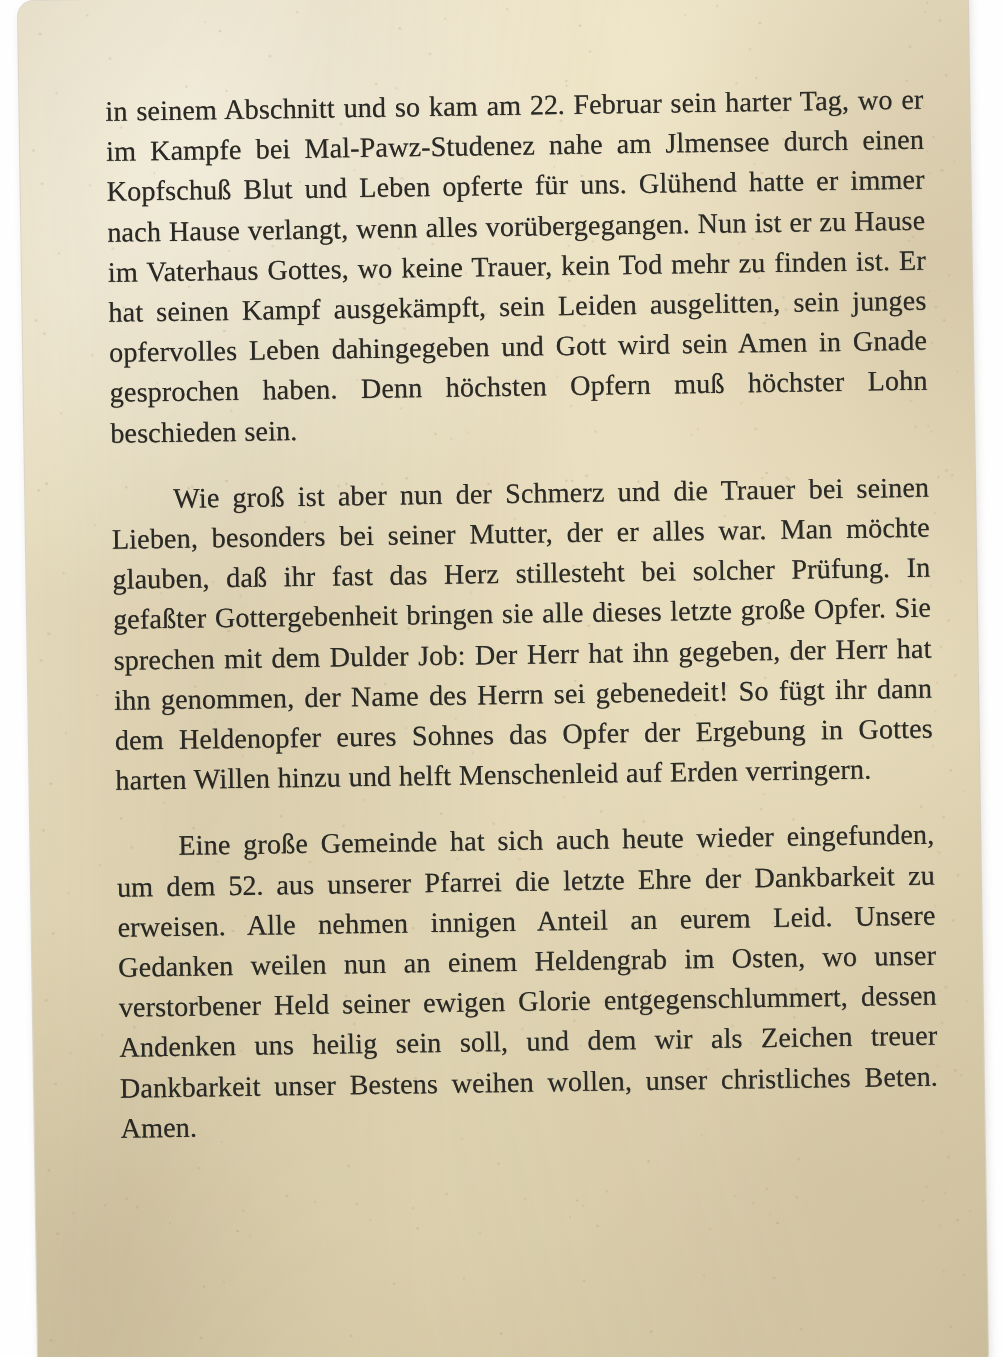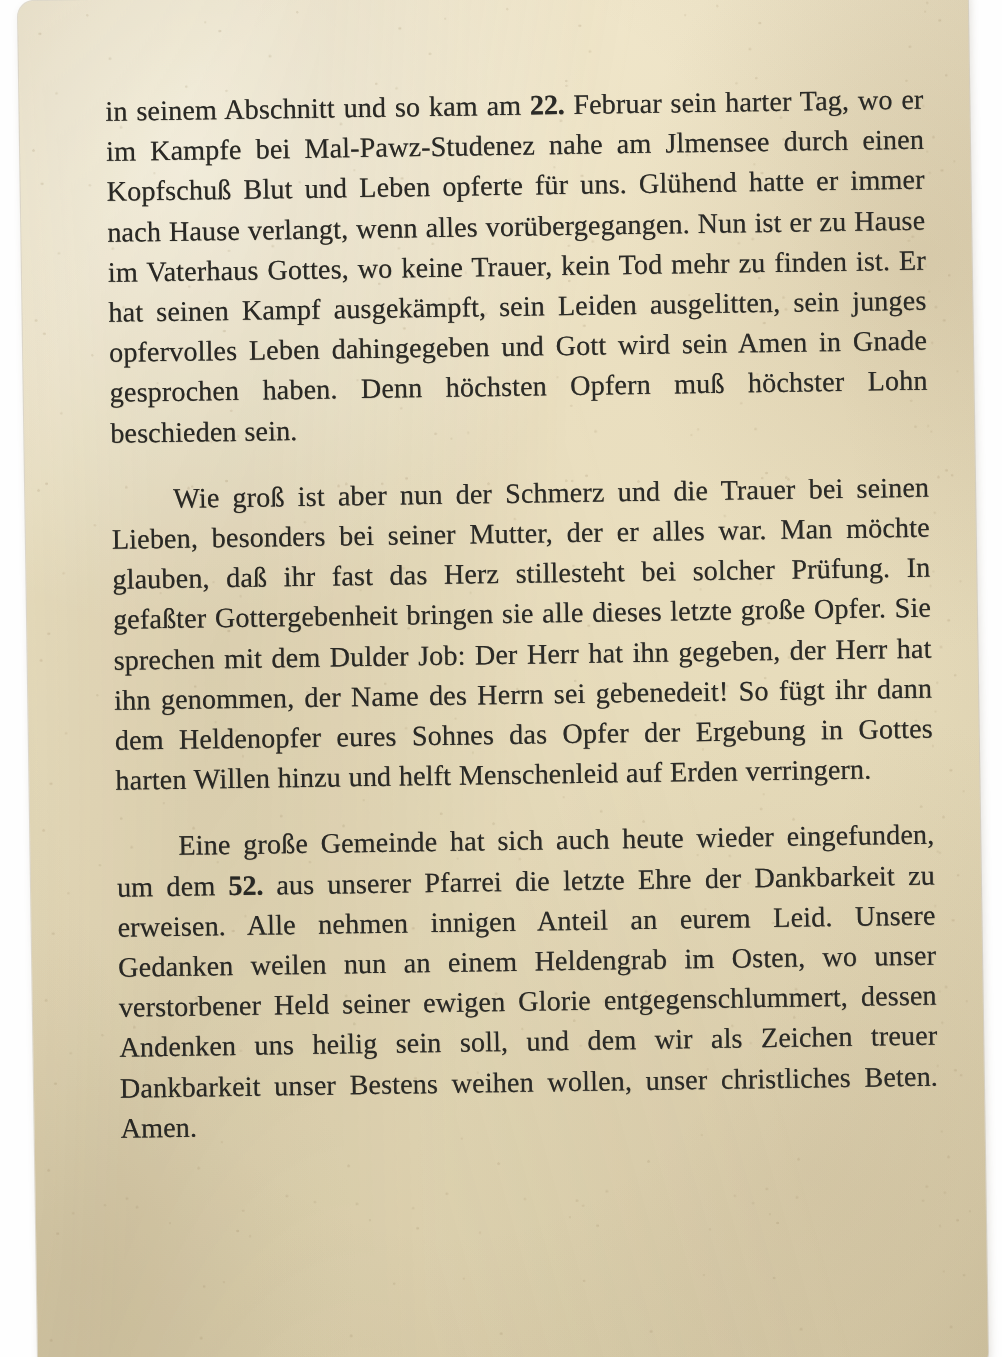--- a/index.html
+++ b/index.html
@@ -97,21 +97,21 @@
     -webkit-font-smoothing: antialiased;
     text-shadow:
       0 0 0.6px rgba(60,55,42,0.55),
       0.4px 0.4px 0.7px rgba(90,80,58,0.30);
   }
   .para:last-child { margin-bottom: 0; }
   .para.no-indent { text-indent: 0; }
 
   
   .num {
-    font-weight: bold;
+    font-weight: normal;
     letter-spacing: -0.2px;
     margin-top: 42px;
   }
 
   
   #ink-unevenness {
     position: absolute;
     inset: 0;
     pointer-events: none;
     z-index: 4;

